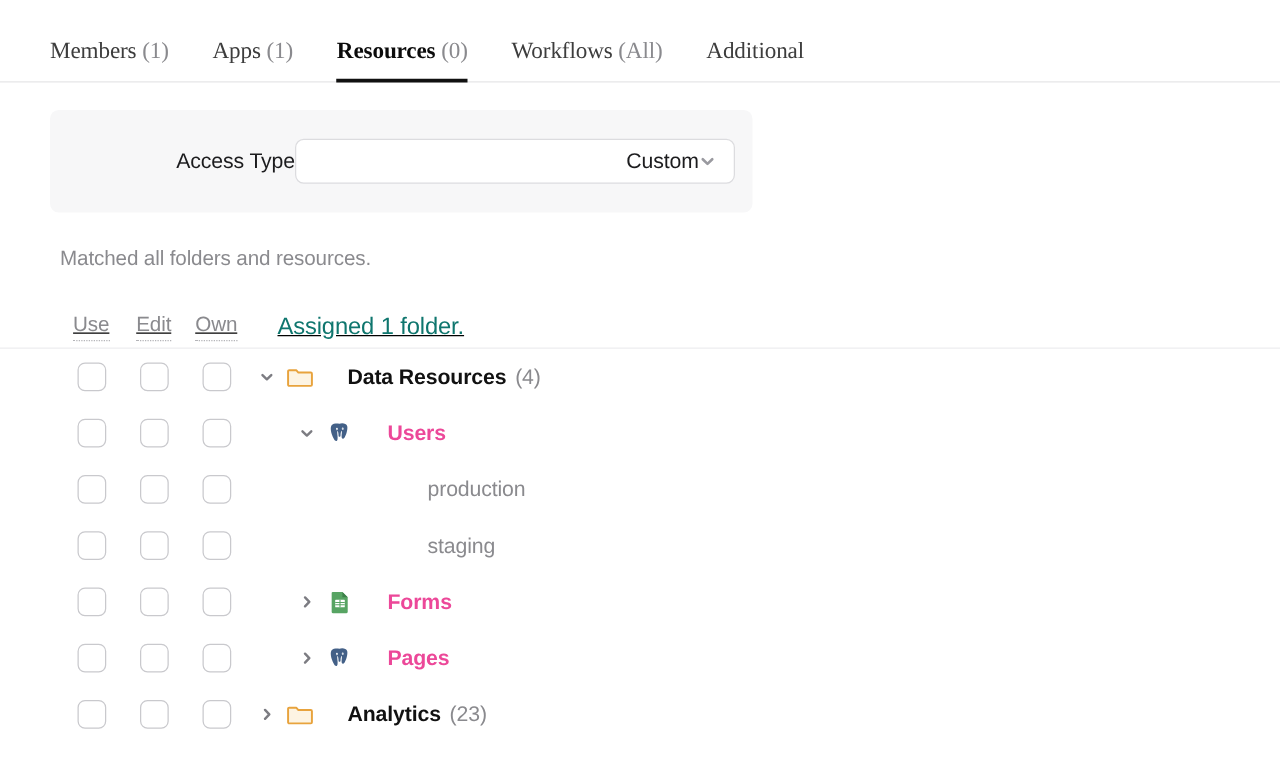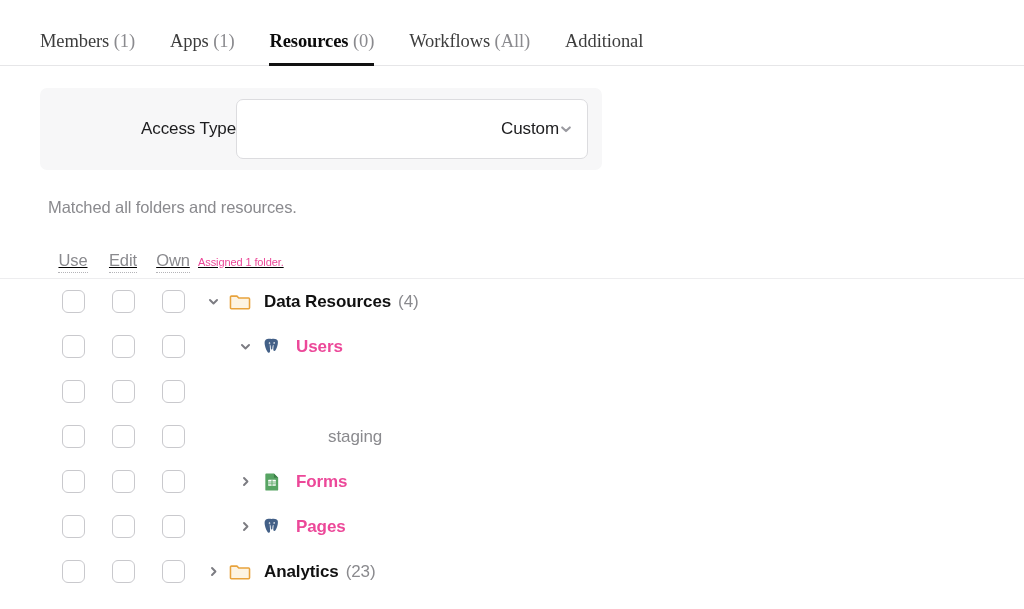--- a/index.html
+++ b/index.html
@@ -61,21 +61,21 @@
   }
   .access-label {
     font-size: 17px;
     color: #1c1c1e;
     width: 168px;
     flex: 0 0 auto;
     letter-spacing: -0.1px;
   }
   .select {
     flex: 1 1 auto;
-    height: 60px;
+    height: 36px;
     background: #ffffff;
     border: 1px solid #dcdcdf;
     border-radius: 7px;
     display: flex;
     align-items: center;
     padding: 0 14px 0 20px;
     cursor: pointer;
     position: relative;
   }
   .select-value {
@@ -115,23 +115,23 @@
   .col:first-child { margin-left: 48px; }
   .perm {
     font-size: 16.5px;
     color: #8a8a8e;
     border-bottom: 1px dotted #b4b4b8;
     padding-bottom: 2px;
     cursor: help;
     letter-spacing: -0.1px;
   }
   .assigned-note {
-    margin-left: 0;
-    font-size: 11px;
-    color: #ec4899;
+    margin-left: 24px;
+    font-size: 19px;
+    color: #0f766e;
     letter-spacing: -0.1px;
   }
 
   
   .tree { margin-top: 0; }
   .row {
     height: 45px;
     display: flex;
     align-items: center;
   }
@@ -163,21 +163,21 @@
 
   .ico {
     width: 24px; height: 24px;
     flex: 0 0 auto;
     margin-left: 4px;
     display: flex; align-items: center; justify-content: center;
   }
   .ico.none { visibility: hidden; }
 
   .row-label {
-    margin-left: 12px;
+    margin-left: 26px;
     font-size: 17px;
     letter-spacing: -0.1px;
     white-space: nowrap;
   }
   .row-label.folder { font-weight: 700; color: #111111; }
   .row-label.res    { font-weight: 700; color: #ec4899; }
   .row-label.leaf   { font-weight: 400; color: #8a8a8e; }
   .row-count {
     margin-left: 7px;
     font-size: 17px;
@@ -280,20 +280,25 @@
     </div>
     <div class="row">
       <div class="col">
         <div class="cb"></div>
       </div>
       <div class="col">
         <div class="cb"></div>
       </div>
       <div class="col">
         <div class="cb"></div>
+      </div>
+      <div class="row-main" style="padding-left: 68px;">
+        <div class="twisty hidden"></div>
+        <div class="ico none"></div>
+        <span class="row-label leaf">production</span>
       </div>
     </div>
     <div class="row">
       <div class="col">
         <div class="cb"></div>
       </div>
       <div class="col">
         <div class="cb"></div>
       </div>
       <div class="col">

